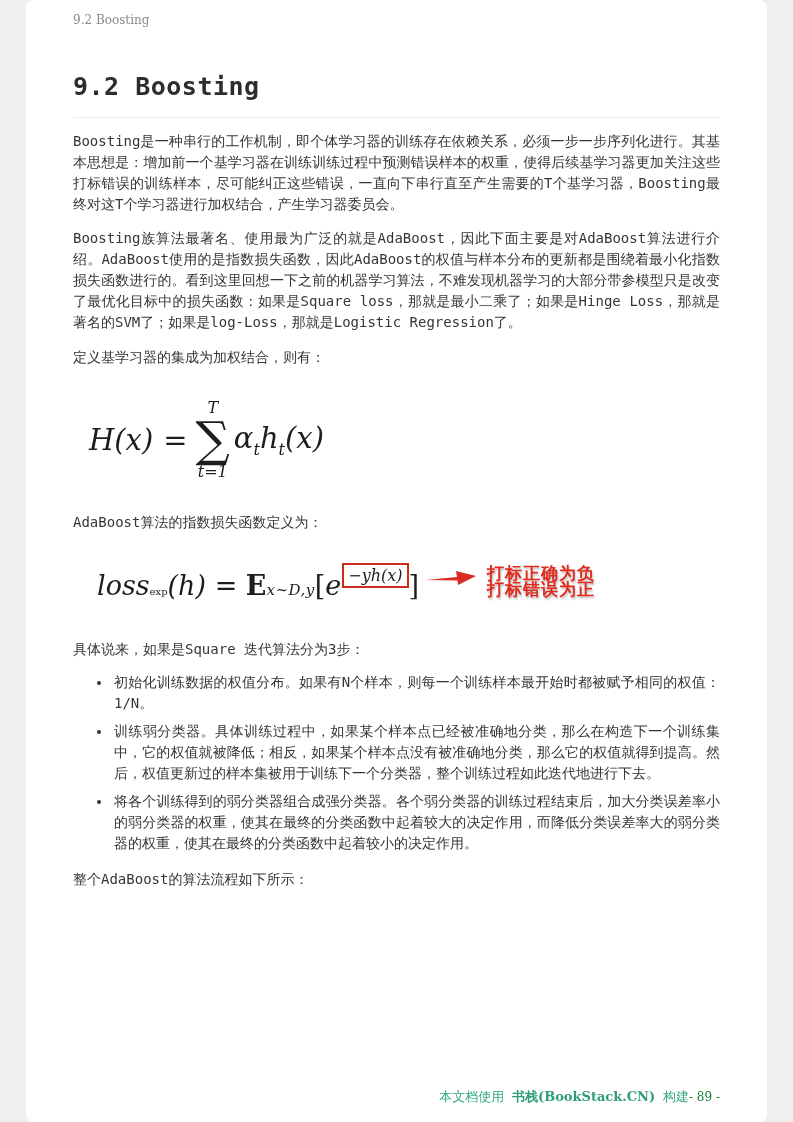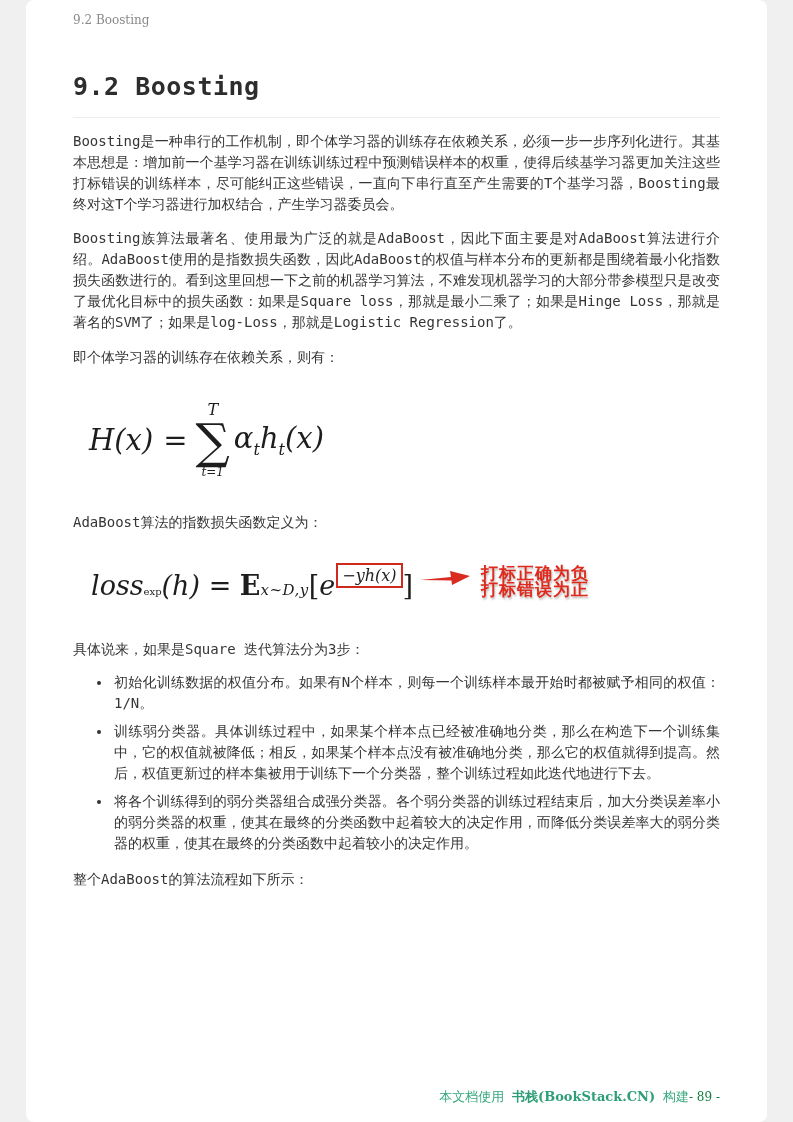--- a/index.html
+++ b/index.html
@@ -60,24 +60,24 @@
   .f-big { font-size: 29px; font-style: italic; }
   .sum-block {
     display: inline-flex;
     flex-direction: column;
     align-items: center;
     margin: 0 4px 0 8px;
     line-height: 1;
   }
   .sum-top { font-size: 16px; font-style: italic; margin-bottom: 1px; }
   .sum-sym { font-size: 48px; line-height: 0.95; font-style: normal; }
-  .sum-bot { font-size: 12px; font-style: italic; margin-top: 2px; }
+  .sum-bot { font-size: 16px; font-style: italic; margin-top: 2px; }
   sub.f-sub { font-size: 16px; font-style: italic; }
   
-  .formula2 { margin: 22px 0 0 18px; height: 62px; align-items: center; text-align: center; }
+  .formula2 { margin: 22px 0 0 24px; height: 62px; align-items: center; text-align: center; }
   .f2-main { font-size: 27px; font-style: italic; display: inline-flex; align-items: baseline; }
   .f2-main .upright { font-style: normal; }
   sub.f2-sub { font-size: 15px; letter-spacing: 0.5px; }
   sub.f2-sub-roman { font-size: 10px; font-style: normal; }
   .exp-box {
     display: inline-block;
     border: 2px solid #cf2a1e;
     font-size: 16px;
     font-style: italic;
     padding: 1px 4px;
@@ -137,21 +137,21 @@
 
   <div class="content">
 
     <h1 class="title">9.2 Boosting</h1>
     <hr class="title-rule">
 
     <p class="body-text">Boosting是一种串行的工作机制，即个体学习器的训练存在依赖关系，必须一步一步序列化进行。其基本思想是：增加前一个基学习器在训练训练过程中预测错误样本的权重，使得后续基学习器更加关注这些打标错误的训练样本，尽可能纠正这些错误，一直向下串行直至产生需要的T个基学习器，Boosting最终对这T个学习器进行加权结合，产生学习器委员会。</p>
 
     <p class="body-text">Boosting族算法最著名、使用最为广泛的就是AdaBoost，因此下面主要是对AdaBoost算法进行介绍。AdaBoost使用的是指数损失函数，因此AdaBoost的权值与样本分布的更新都是围绕着最小化指数损失函数进行的。看到这里回想一下之前的机器学习算法，不难发现机器学习的大部分带参模型只是改变了最优化目标中的损失函数：如果是Square loss，那就是最小二乘了；如果是Hinge Loss，那就是著名的SVM了；如果是log-Loss，那就是Logistic Regression了。</p>
 
-    <p class="body-text lead-line">即个体学习器的训练存在依赖关系，则有：</p>
+    <p class="body-text lead-line">定义基学习器的集成为加权结合，则有：</p>
 
     <div class="formula formula1">
       <span class="f-big">H(x)</span>
       <span class="f-big upright" style="margin-left:10px;">=</span>
       <span class="sum-block">
         <span class="sum-top">T</span>
         <span class="sum-sym">∑</span>
         <span class="sum-bot">t=1</span>
       </span>
       <span class="f-big"><i>α</i><sub class="f-sub">t</sub><i>h</i><sub class="f-sub">t</sub><i>(x)</i></span>

